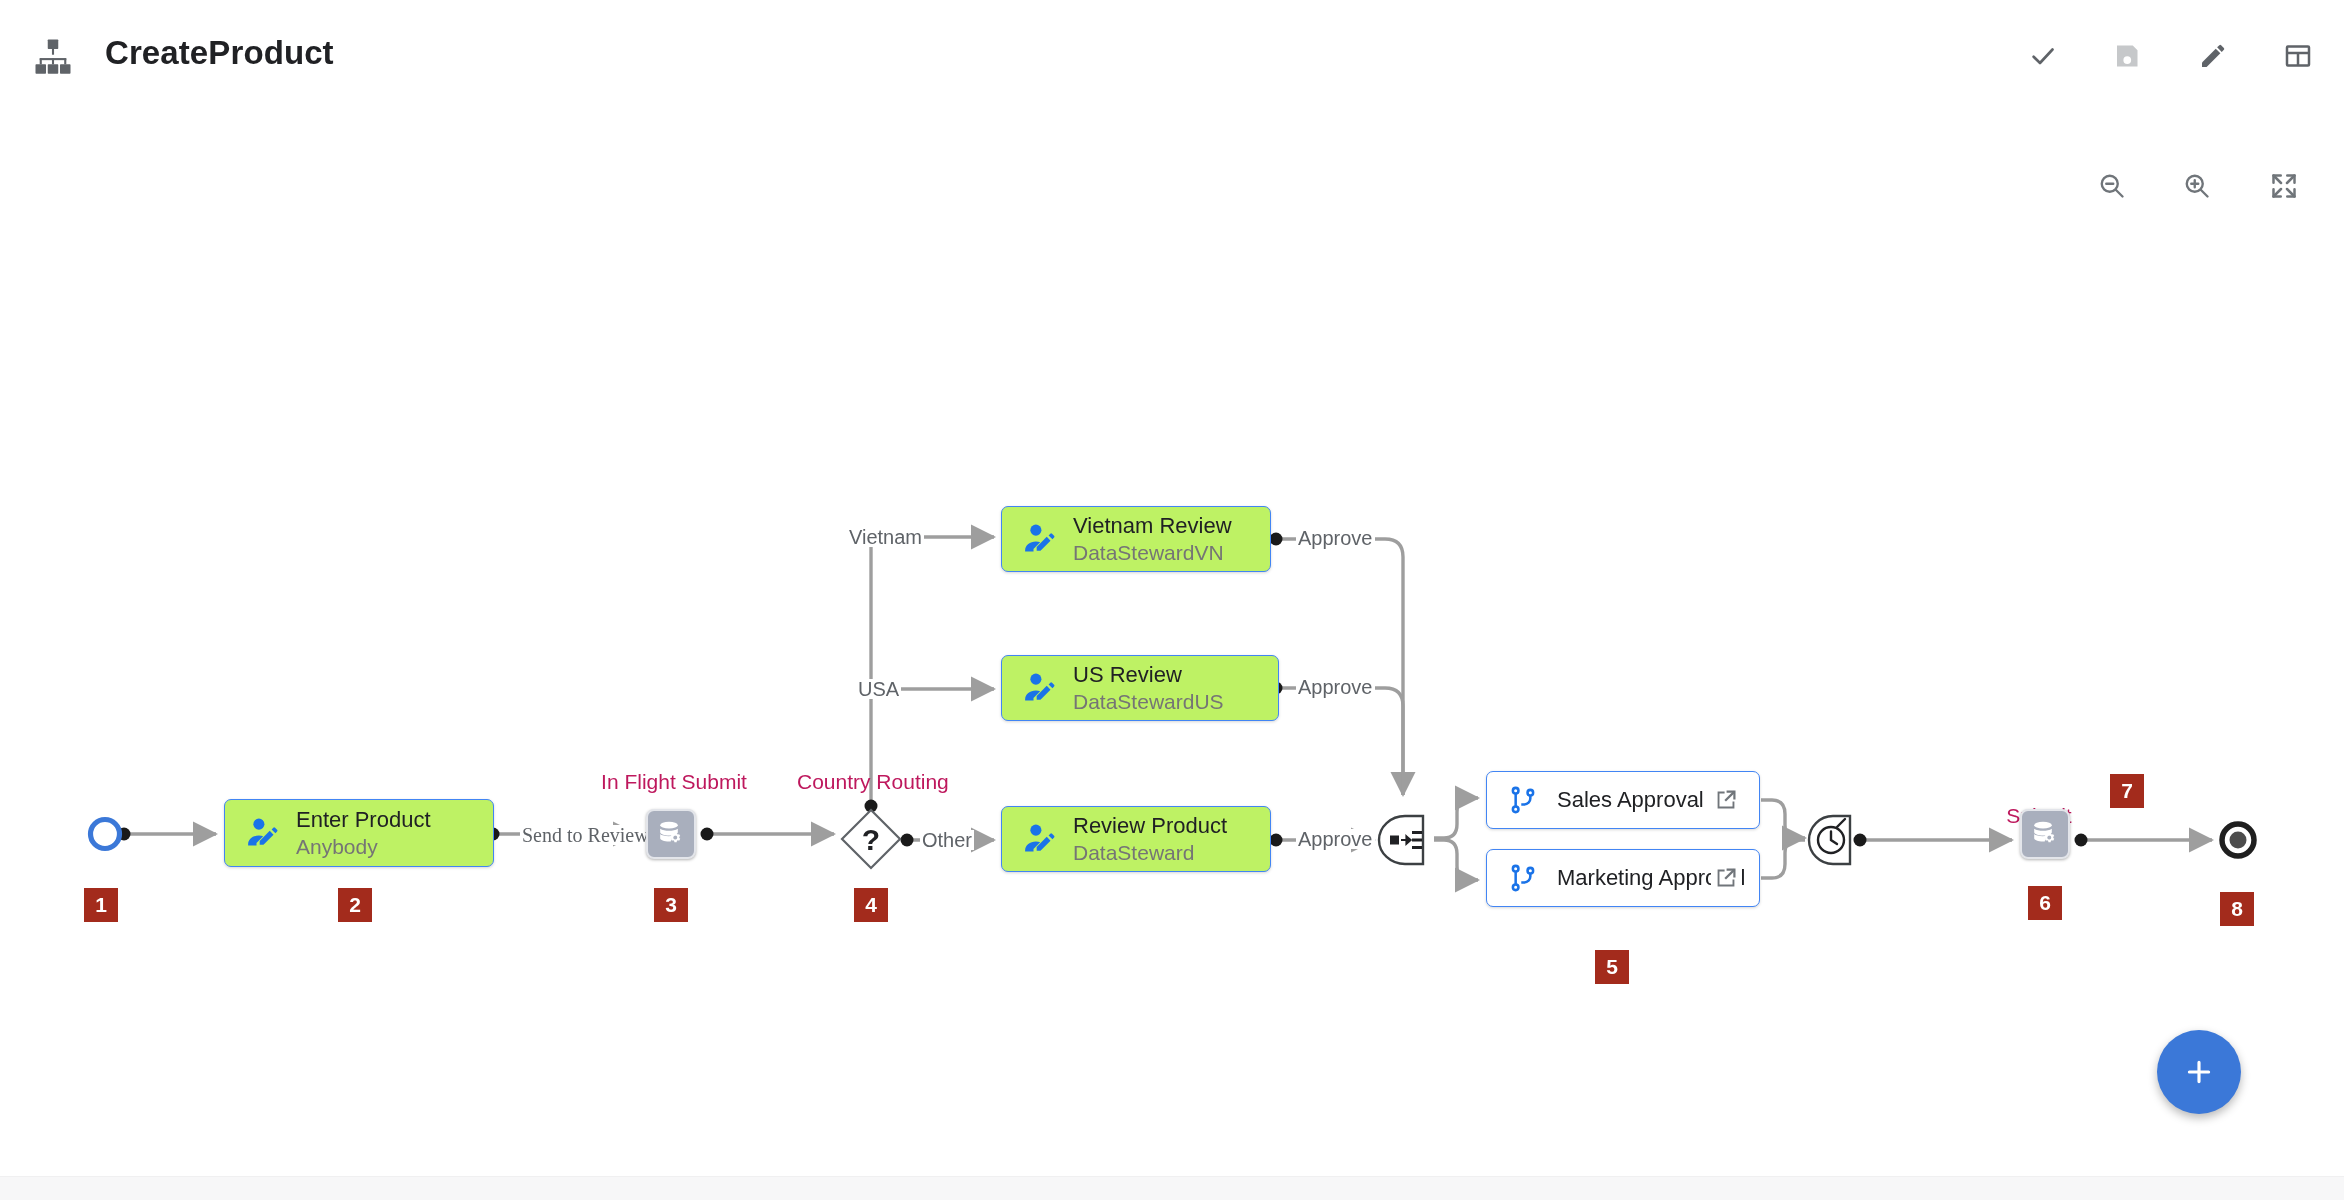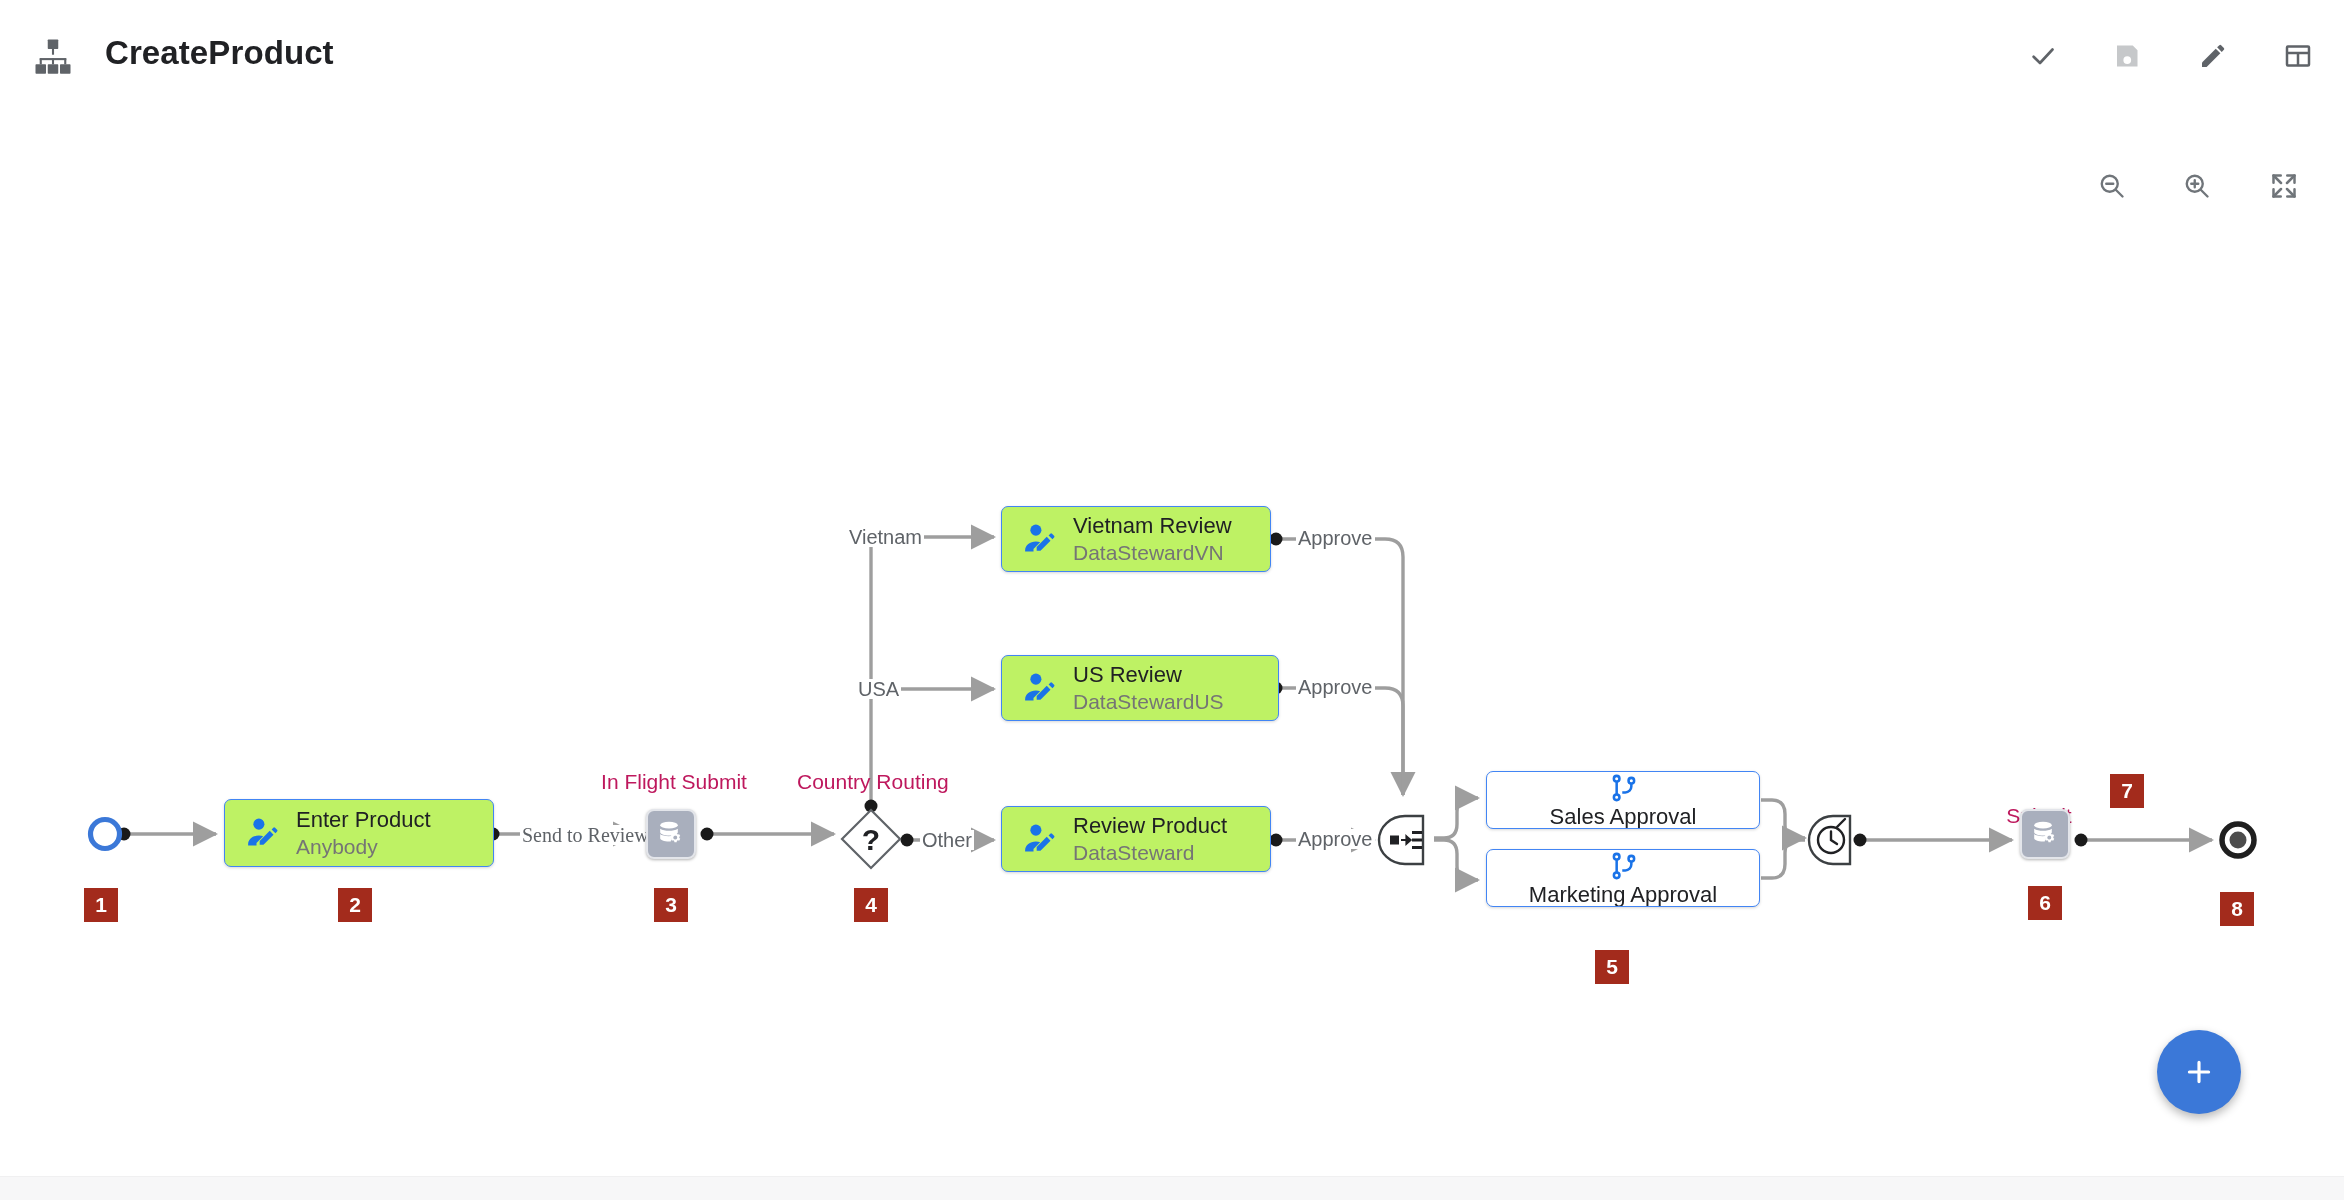--- a/index.html
+++ b/index.html
@@ -151,21 +151,20 @@
     position: absolute;
     box-sizing: border-box;
     background: #ffffff;
     border: 1.6px solid #4285f4;
     border-radius: 7px;
     box-shadow: 0 1px 3px rgba(0,0,0,0.16);
     display: flex;
     align-items: center;
     cursor: pointer;
     overflow: hidden;
-    flex-direction: column;
   }
   .approval-node .node-icon {
     flex: 0 0 auto;
     margin-left: 20px;
     margin-right: 18px;
     width: 32px;
     height: 32px;
     color: #1a73e8;
     display: flex;
     align-items: center;

